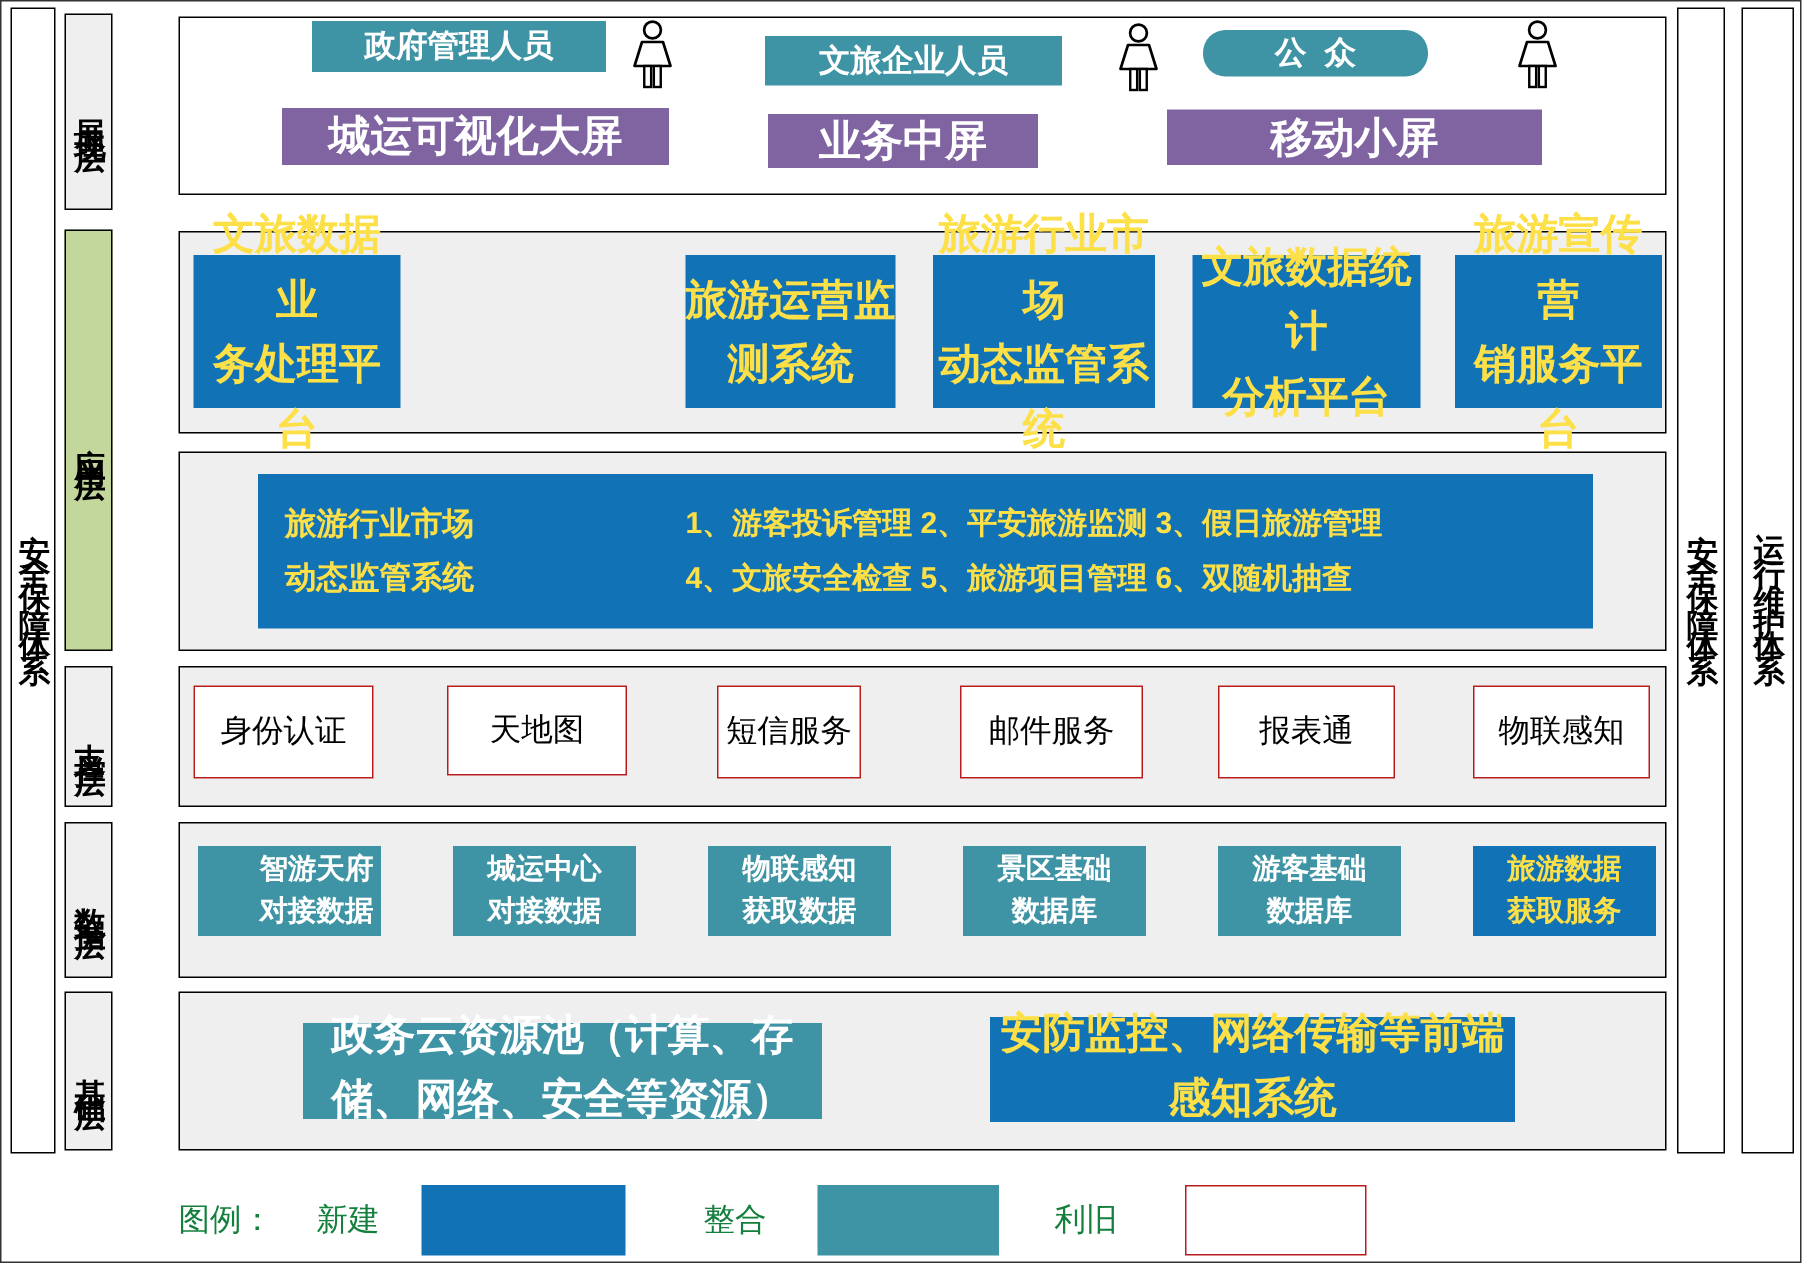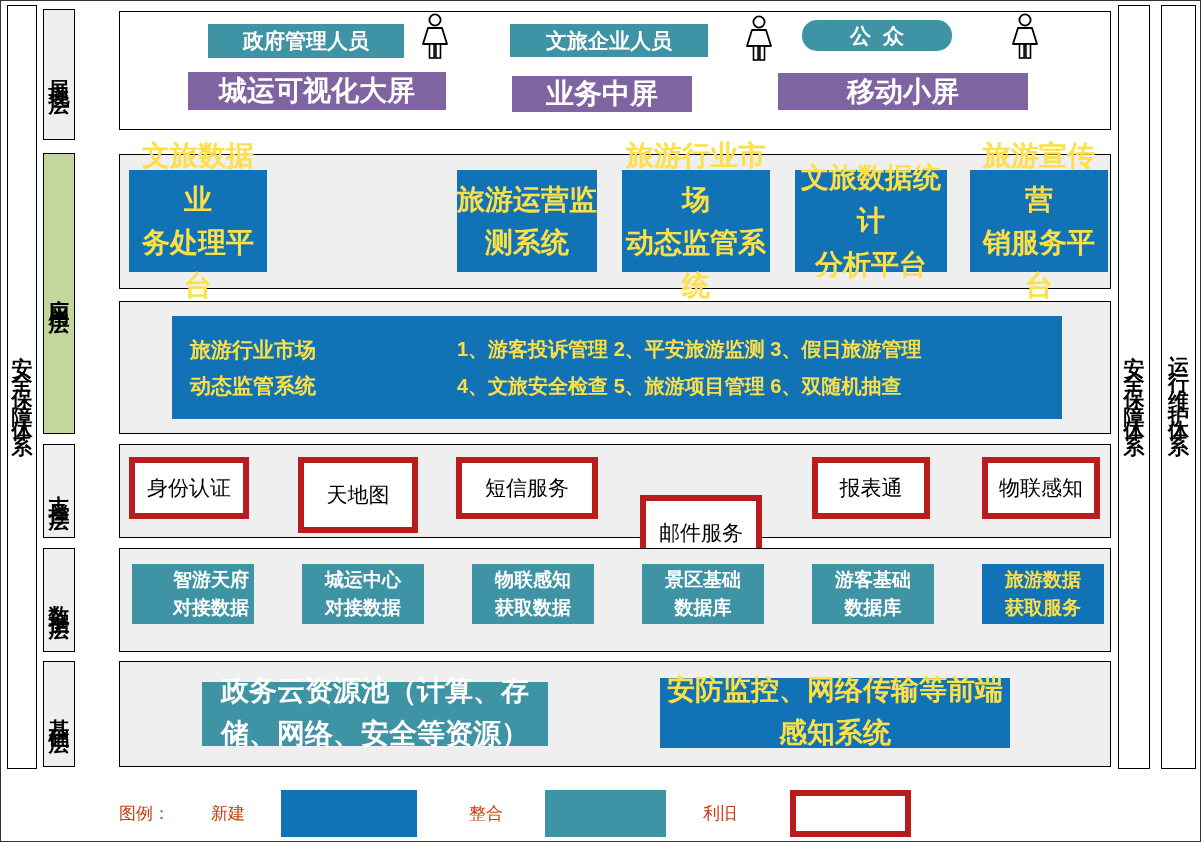--- a/index.html
+++ b/index.html
@@ -19,21 +19,21 @@
   .box {
     display: flex;
     align-items: center;
     justify-content: center;
     text-align: center;
     white-space: pre-line;
   }
   .new       { background: var(--new, #1272B6); color: #fde047; font-weight: 700; }
   .integrate { background: var(--integrate, #3E93A4); color: #fff; font-weight: 700; }
   .screen    { background: var(--screen, #8064A2); color: #fff; font-weight: 700; }
-  .plain     { background: #fff; border: 6px solid #b91c1c; color: #000; font-weight: 400; }
+  .plain     { background: #fff; border: 1px solid #b91c1c; color: #000; font-weight: 400; }
   .row       { background: var(--row-bg, #EFEFEF); border: 1px solid #000; }
   .row-white { background: #fff; border: 1px solid #000; }
   .vbar {
     border: 1px solid #000;
     background: #fff;
     display: flex;
     align-items: center;
     justify-content: center;
     writing-mode: vertical-rl;
     text-orientation: upright;
@@ -63,22 +63,22 @@
     white-space: pre-line;
   }
   .bigbox .items {
     margin-left: 67px;
     font-size: 20px;
     font-weight: 700;
     line-height: 1.85;
     white-space: pre-line;
   }
   .legend-label {
-    font-size: 17px;
-    color: #c2410c;
+    font-size: 21px;
+    color: #15803d;
     line-height: 47px;
   }
 </style>
 </head>
 <body>
 
 <div class="stage">
 
   <div class="abs vbar ls-lg" style="left:6px;top:4px;width:30px;height:764px;">安全保障体系</div>
 
@@ -86,21 +86,21 @@
   <div class="abs vbar green ls-sm" style="left:42px;top:152px;width:32px;height:281px;">应用层</div>
   <div class="abs vbar gray ls-sm" style="left:42px;top:443px;width:32px;height:94px;">支撑层</div>
   <div class="abs vbar gray ls-sm" style="left:42px;top:547px;width:32px;height:104px;">数据层</div>
   <div class="abs vbar gray ls-sm" style="left:42px;top:660px;width:32px;height:106px;">基础层</div>
 
   <div class="abs vbar ls-lg" style="left:1117px;top:4px;width:32px;height:764px;">安全保障体系</div>
   <div class="abs vbar ls-lg" style="left:1160px;top:4px;width:35px;height:764px;">运行维护体系</div>
 
   <div class="abs row-white" style="left:118px;top:10px;width:992px;height:119px;">
 
-    <div class="abs box integrate fs21" style="left:88px;top:12px;width:196px;height:34px;">政府管理人员</div>
+    <div class="abs box integrate fs21" style="left:88px;top:2px;width:196px;height:34px;">政府管理人员</div>
     <span class="abs" style="left:298px;top:1px;">
       <svg width="34" height="47" viewBox="0 0 34 47">
         <circle cx="17" cy="7" r="5.6" fill="#fff" stroke="#000" stroke-width="1.8"></circle>
         <polygon points="10,15 24,15 29,31 5,31" fill="#fff" stroke="#000" stroke-width="1.8" stroke-linejoin="round"></polygon>
         <rect x="11.5" y="31" width="4.6" height="14" fill="#fff" stroke="#000" stroke-width="1.6"></rect>
         <rect x="17.9" y="31" width="4.6" height="14" fill="#fff" stroke="#000" stroke-width="1.6"></rect>
       </svg>
     </span>
 
     <div class="abs box integrate fs21" style="left:390px;top:12px;width:198px;height:33px;">文旅企业人员</div>
@@ -145,23 +145,23 @@
     <div class="abs new bigbox" style="left:52px;top:14px;width:890px;height:103px;">
       <div class="title">旅游行业市场
 动态监管系统</div>
       <div class="items">1、游客投诉管理 2、平安旅游监测 3、假日旅游管理
 4、文旅安全检查 5、旅游项目管理 6、双随机抽查</div>
     </div>
   </div>
 
   <div class="abs row" style="left:118px;top:443px;width:992px;height:94px;">
     <div class="abs box plain fs21" style="left:9px;top:12px;width:120px;height:62px;">身份认证</div>
-    <div class="abs box plain fs21" style="left:178px;top:12px;width:120px;height:76px;">天地图</div>
-    <div class="abs box plain fs21" style="left:336px;top:12px;width:142px;height:62px;">短信服务</div>
-    <div class="abs box plain fs21" style="left:520px;top:12px;width:122px;height:76px;margin-top:38px;">邮件服务</div>
+    <div class="abs box plain fs21" style="left:178px;top:12px;width:120px;height:60px;">天地图</div>
+    <div class="abs box plain fs21" style="left:358px;top:12px;width:96px;height:62px;">短信服务</div>
+    <div class="abs box plain fs21" style="left:520px;top:12px;width:122px;height:62px;">邮件服务</div>
     <div class="abs box plain fs21" style="left:692px;top:12px;width:118px;height:62px;">报表通</div>
     <div class="abs box plain fs21" style="left:862px;top:12px;width:118px;height:62px;">物联感知</div>
   </div>
 
   <div class="abs row" style="left:118px;top:547px;width:992px;height:104px;">
     <div class="abs box integrate fs19" style="left:12px;top:15px;width:122px;height:60px;padding-left:36px;">智游天府
 对接数据</div>
     <div class="abs box integrate fs19" style="left:182px;top:15px;width:122px;height:60px;">城运中心
 对接数据</div>
     <div class="abs box integrate fs19" style="left:352px;top:15px;width:122px;height:60px;">物联感知

